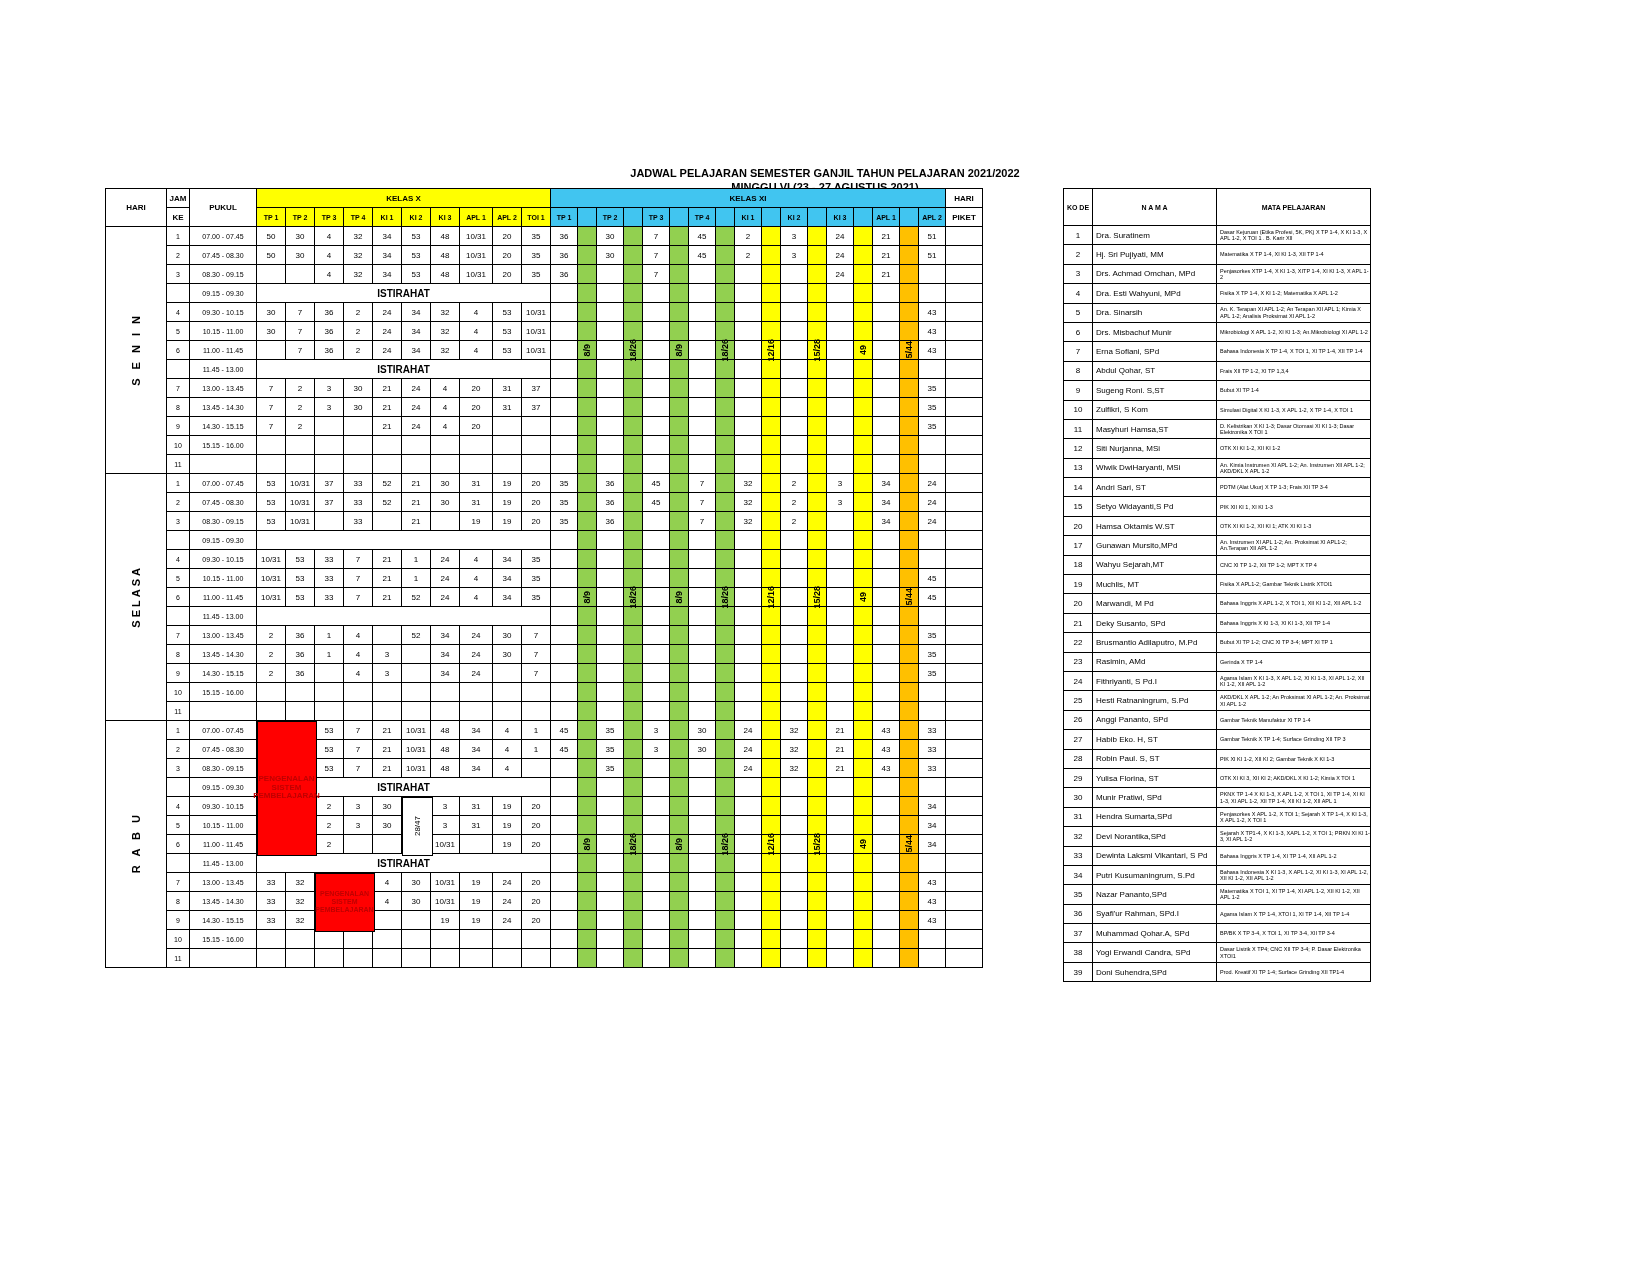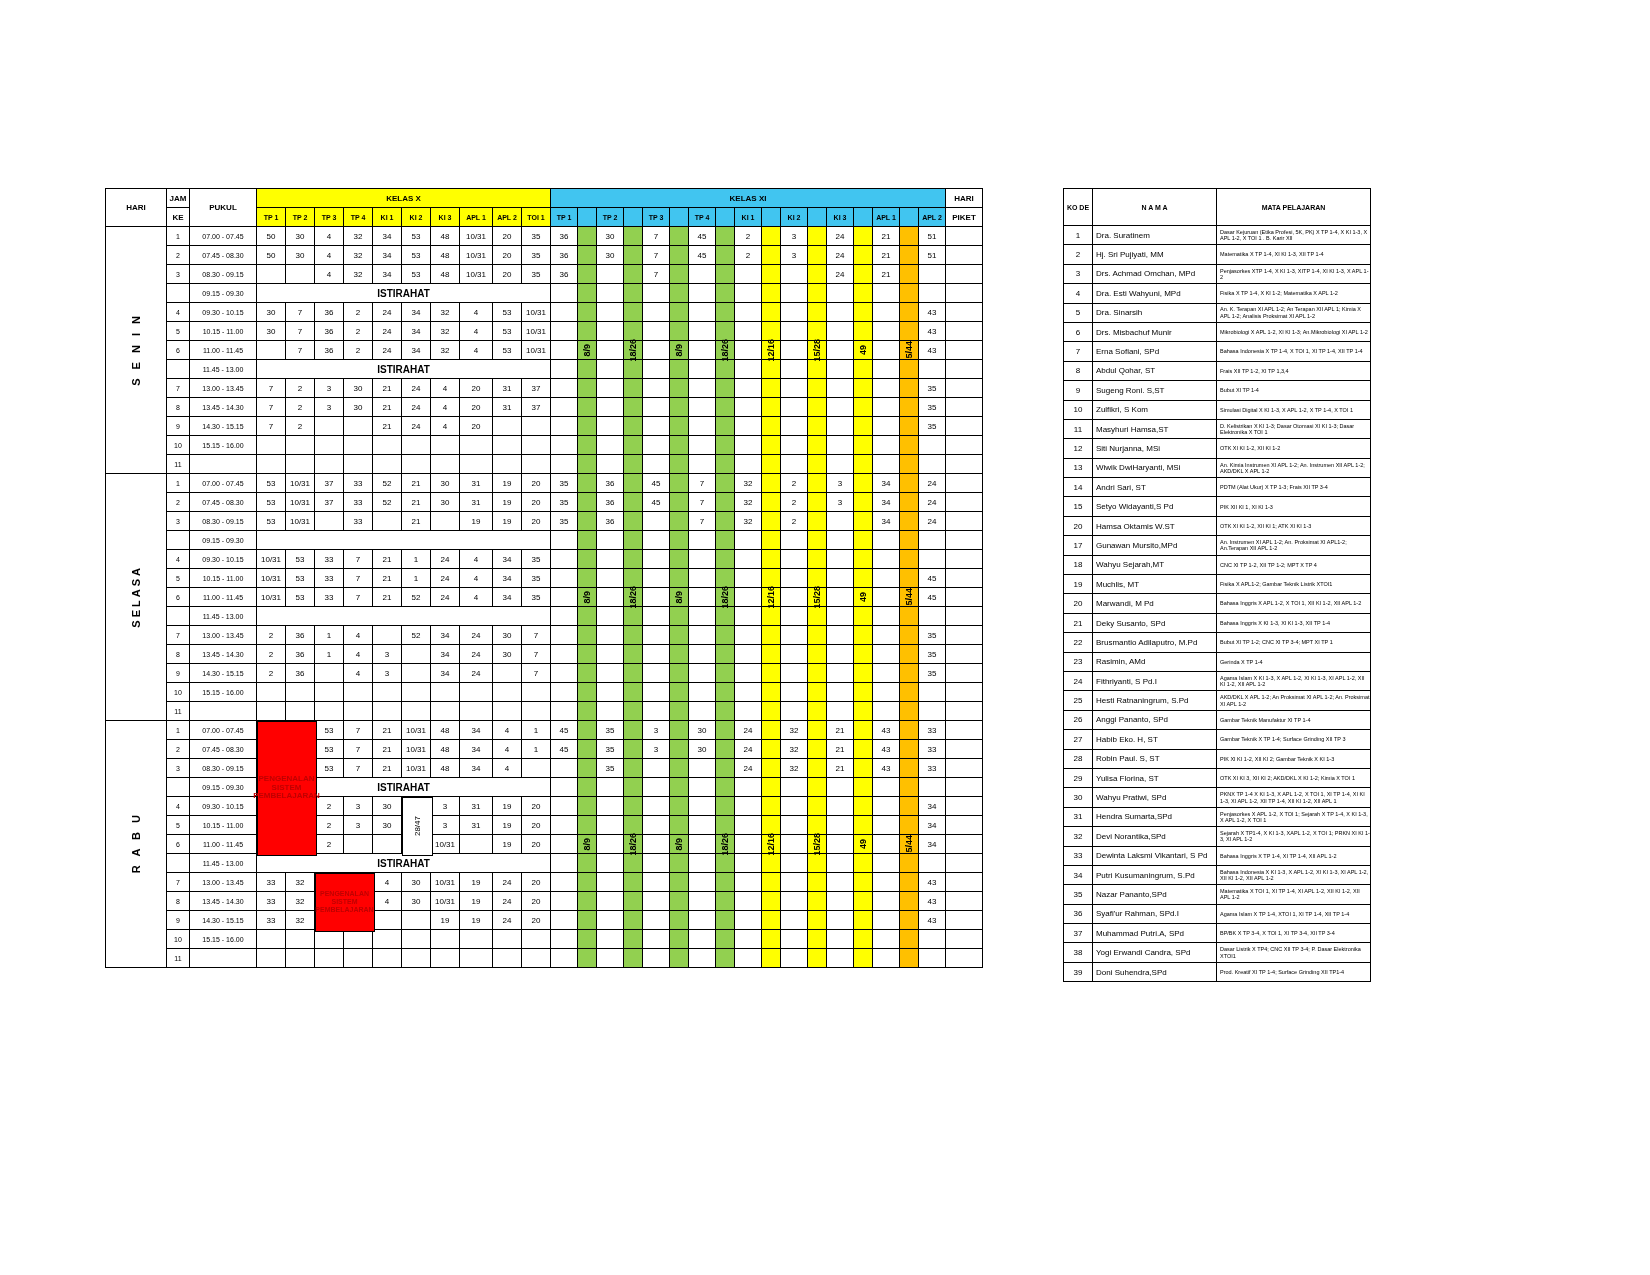--- a/index.html
+++ b/index.html
@@ -29,20 +29,22 @@
   #guru td{height:18.4px;}
   .kode{width:28px;font-size:8px;}
   .nama{width:120px;font-size:8px;text-align:left;padding-left:3px;}
   .mapel{width:150px;font-size:5.5px;text-align:left;padding-left:3px;line-height:1.15;}
   .gh{font-weight:bold;font-size:7px;}
 </style>
 </head>
 <body>
 
 <div id="page">
+  <div class="title" id="t1">JADWAL PELAJARAN SEMESTER GANJIL TAHUN PELAJARAN 2021/2022</div>
+  <div class="title" id="t2">MINGGU VI (23 - 27 AGUSTUS 2021)</div>
 
   <table id="main">
     <tbody id="main-body">
         <tr>
           <td class="hdr" rowspan="2" style="width: 32px;">HARI</td>
           <td class="hdr" rowspan="1" style="width: 22px;">JAM</td>
           <td class="hdr" rowspan="2" style="width: 66px;">PUKUL</td>
           <td class="kelasx" colspan="10">KELAS X</td>
           <td class="kelasxi" colspan="17">KELAS XI</td>
           <td class="hdr" style="width: 36px;">HARI</td>
@@ -1425,21 +1427,21 @@
           <td class="nama">Robin Paul. S, ST</td>
           <td class="mapel">PIK XI KI 1-2, XII KI 2; Gambar Teknik X KI 1-3</td>
         </tr>
         <tr>
           <td class="kode">29</td>
           <td class="nama">Yulisa Florina, ST</td>
           <td class="mapel">OTK XI KI 3, XII KI 2; AKD/DKL X KI 1-2; Kimia X TOI 1</td>
         </tr>
         <tr>
           <td class="kode">30</td>
-          <td class="nama">Wahyu Pratiwi, SPd</td>
+          <td class="nama">Munir Pratiwi, SPd</td>
           <td class="mapel">PKNX TP 1-4 X KI 1-3, X APL 1-2, X TOI 1, XI TP 1-4, XI KI 1-3, XI APL 1-2, XII TP 1-4, XII KI 1-2, XII APL 1</td>
         </tr>
         <tr>
           <td class="kode">31</td>
           <td class="nama">Hendra Sumarta,SPd</td>
           <td class="mapel">Penjasorkes X APL 1-2, X TOI 1; Sejarah X TP 1-4, X KI 1-3, X APL 1-2, X TOI 1</td>
         </tr>
         <tr>
           <td class="kode">32</td>
           <td class="nama">Devi Norantika,SPd</td>
@@ -1460,21 +1462,21 @@
           <td class="nama">Nazar Pananto,SPd</td>
           <td class="mapel">Matematika X TOI 1, XI TP 1-4, XI APL 1-2, XII KI 1-2, XII APL 1-2</td>
         </tr>
         <tr>
           <td class="kode">36</td>
           <td class="nama">Syafi'ur Rahman, SPd.I</td>
           <td class="mapel">Agama Islam X TP 1-4, XTOI 1, XI TP 1-4, XII TP 1-4</td>
         </tr>
         <tr>
           <td class="kode">37</td>
-          <td class="nama">Muhammad Putri.A, SPd</td>
+          <td class="nama">Muhammad Qohar.A, SPd</td>
           <td class="mapel">BP/BK X TP 3-4, X TOI 1, XI TP 3-4, XII TP 3-4</td>
         </tr>
         <tr>
           <td class="kode">38</td>
           <td class="nama">Yogi Erwandi Candra, SPd</td>
           <td class="mapel">Dasar Listrik X TP4; CNC XII TP 3-4; P. Dasar Elektronika XTOI1</td>
         </tr>
         <tr>
           <td class="kode">39</td>
           <td class="nama">Doni Suhendra,SPd</td>

